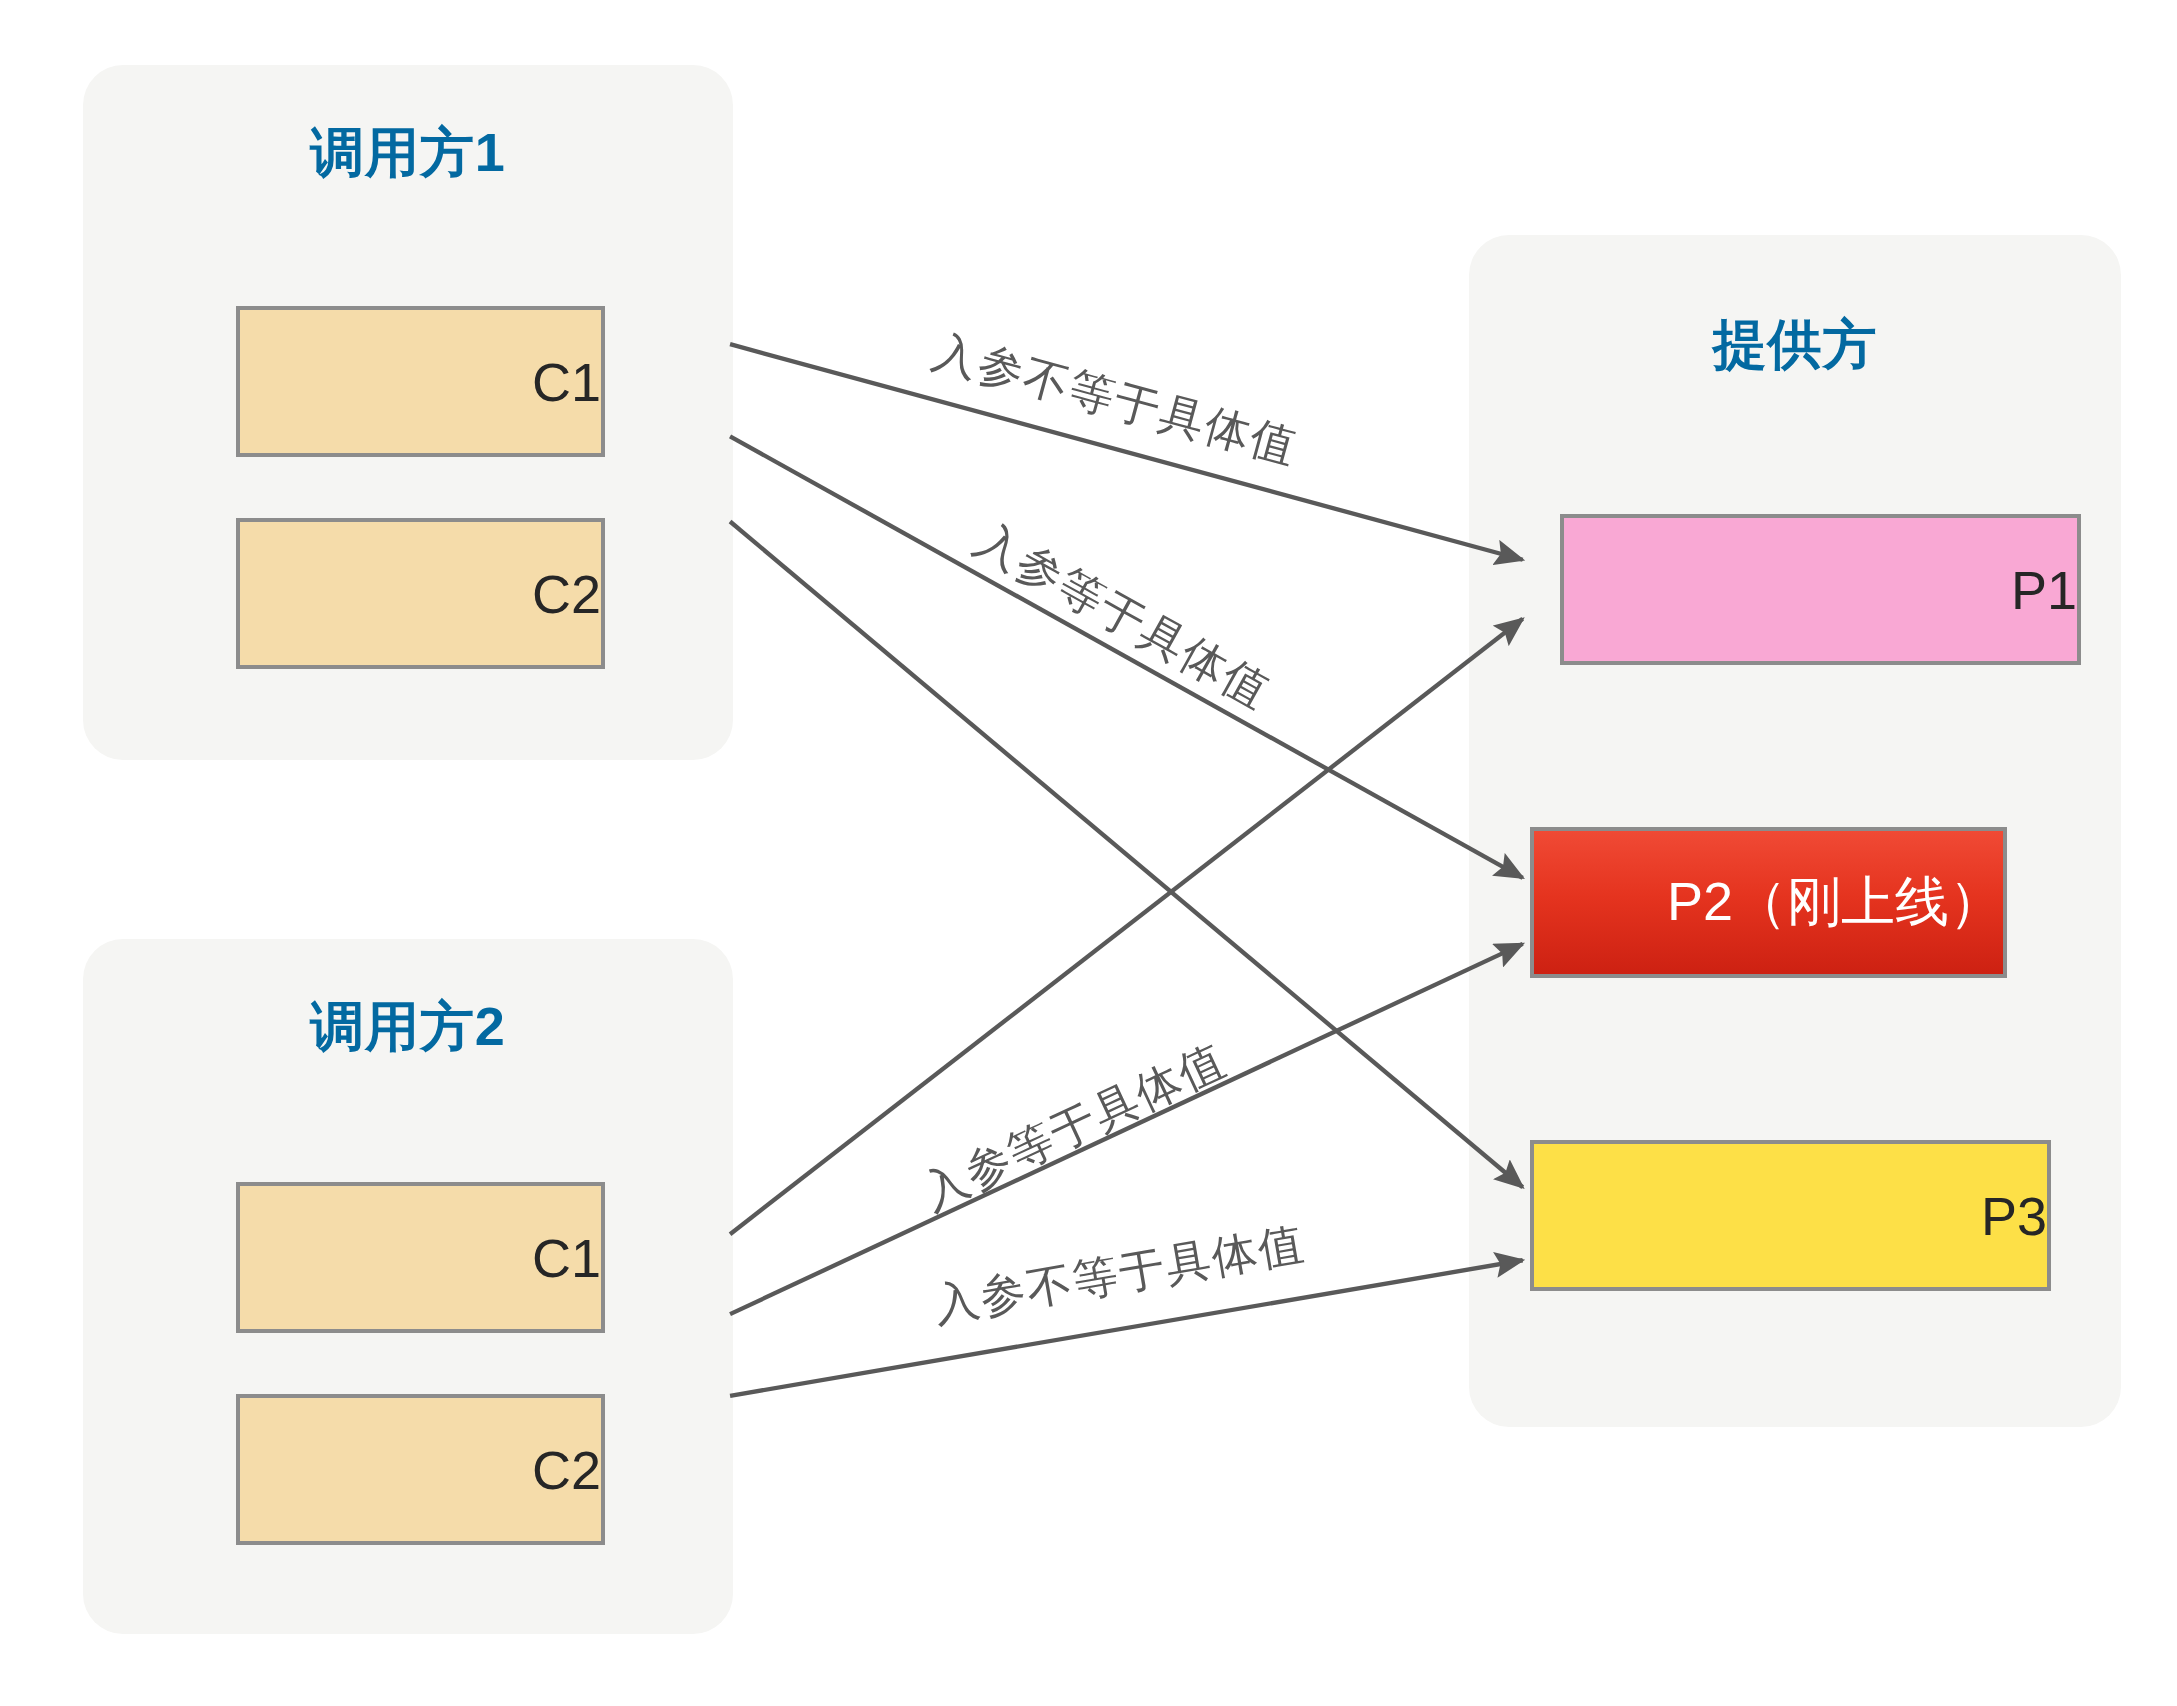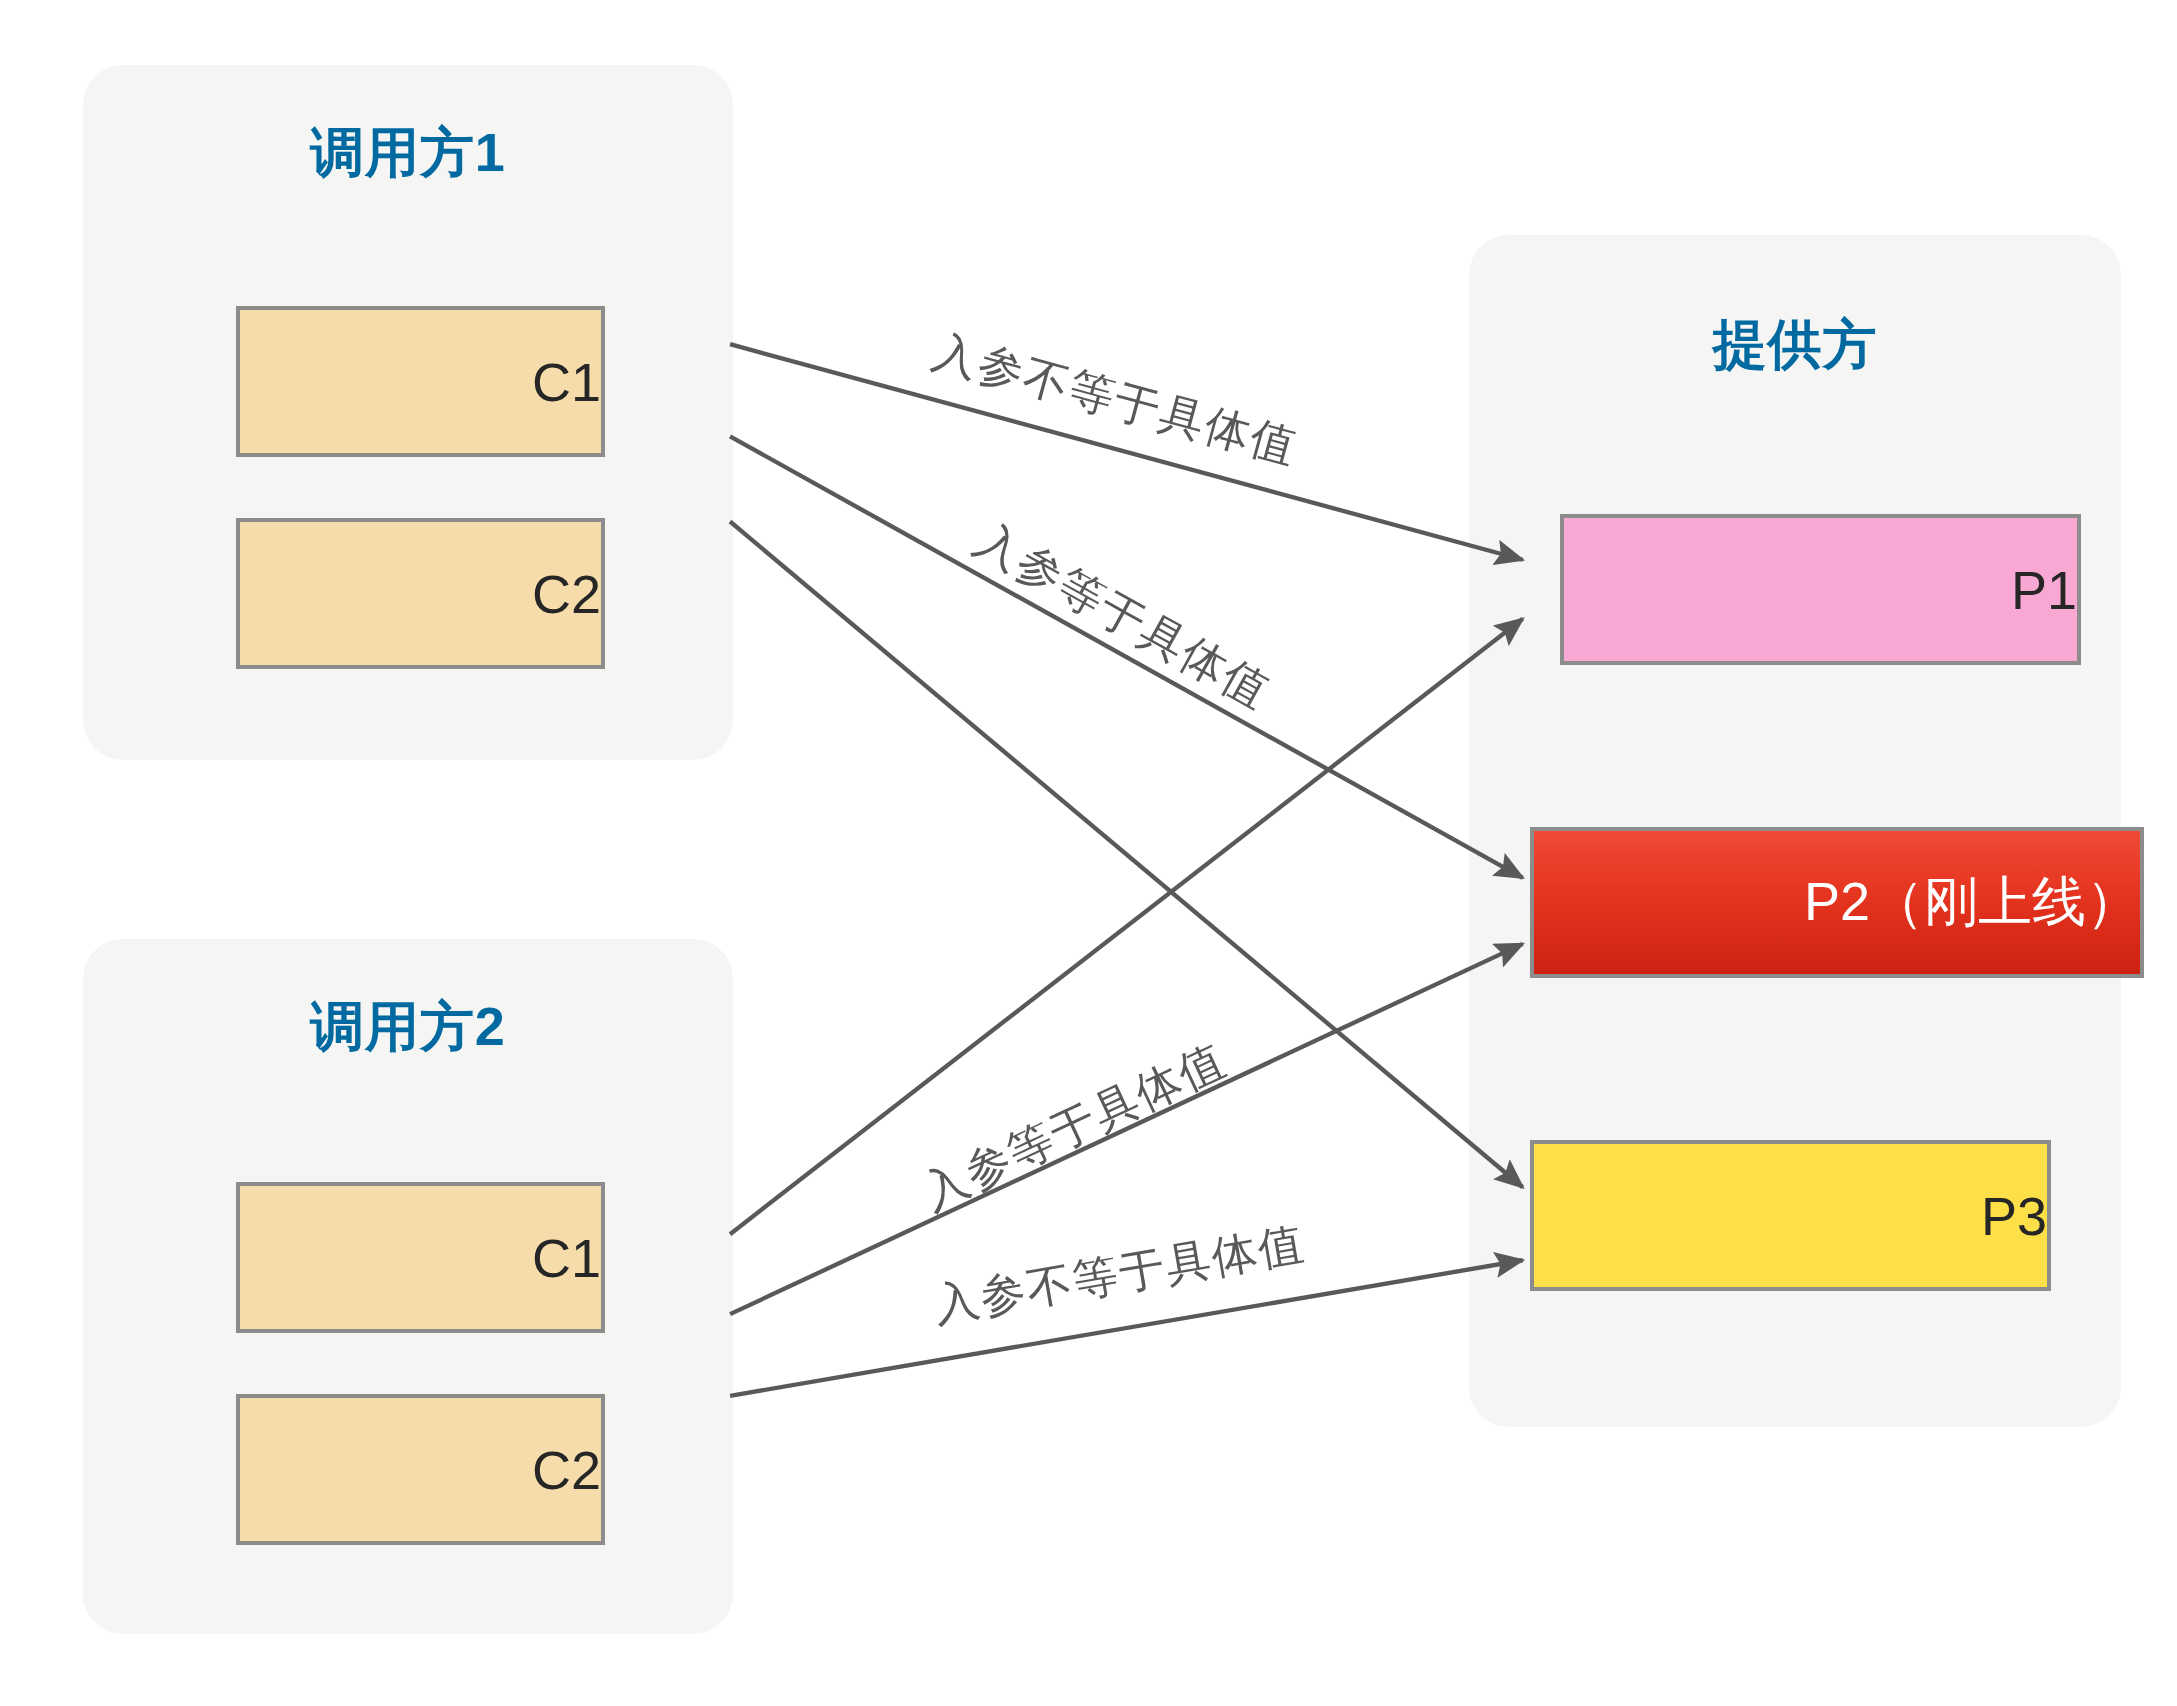--- a/index.html
+++ b/index.html
@@ -84,21 +84,21 @@
   <div class="node" id="node-c2-2" style="left: 236px; top: 1394px; width: 369px; height: 151px; border-color: rgb(140, 140, 140); background: rgb(245, 220, 170);">
     <span>C2</span>
   </div>
 
   <div class="panel" id="panel-provider" style="left: 1469px; top: 235px; width: 652px; height: 1192px; background: rgb(245, 245, 243);">
     <div class="panel-title" style="top: 74px;">提供方</div>
   </div>
   <div class="node" id="node-p1" style="left: 1530px; top: 514px; width: 521px; height: 151px; border-color: rgb(140, 140, 140); background: #f9a8d4; margin-left: 30px;">
     <span>P1</span>
   </div>
-  <div class="node danger" id="node-p2" style="left: 1530px; top: 827px; width: 614px; height: 151px; border-color: rgb(140, 140, 140);">
+  <div class="node danger" id="node-p2" style="left: 1530px; top: 827px; width: 477px; height: 151px; border-color: rgb(140, 140, 140);">
     <span>P2（刚上线）</span>
   </div>
   <div class="node" id="node-p3" style="left: 1530px; top: 1140px; width: 521px; height: 151px; border-color: rgb(140, 140, 140); background: #fde047;">
     <span>P3</span>
   </div>
 
   <svg id="edges" viewBox="0 0 2506 1964" xmlns="http://www.w3.org/2000/svg">
     <defs>
       <marker id="arrowhead" markerWidth="7" markerHeight="6" refX="6.4" refY="3" orient="auto" markerUnits="strokeWidth">
         <path d="M0,0 L7,3 L0,6 L1.2,3 Z" fill="#595959"></path>

